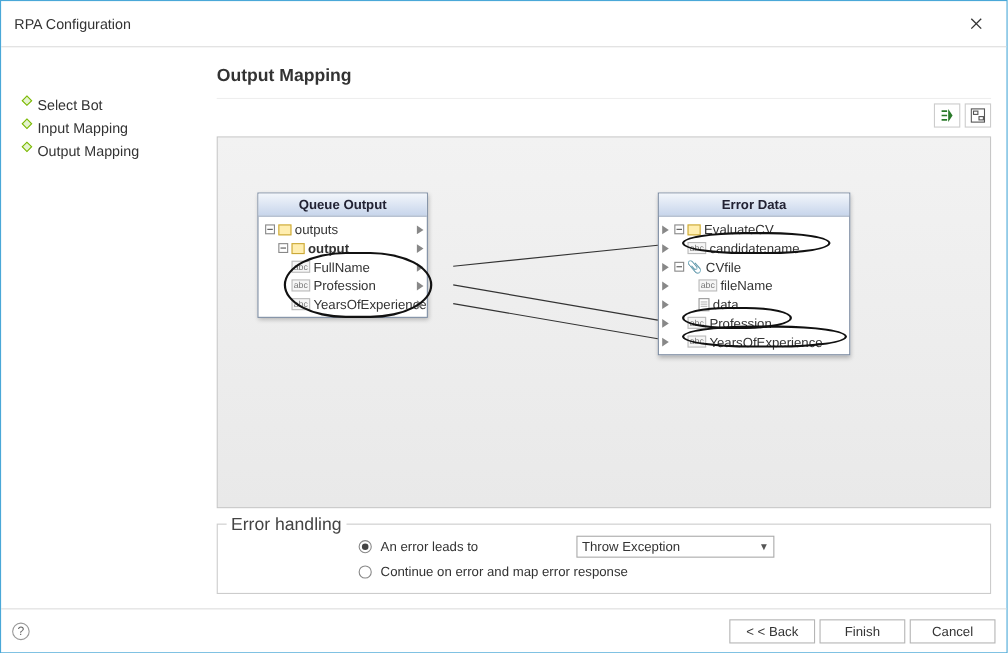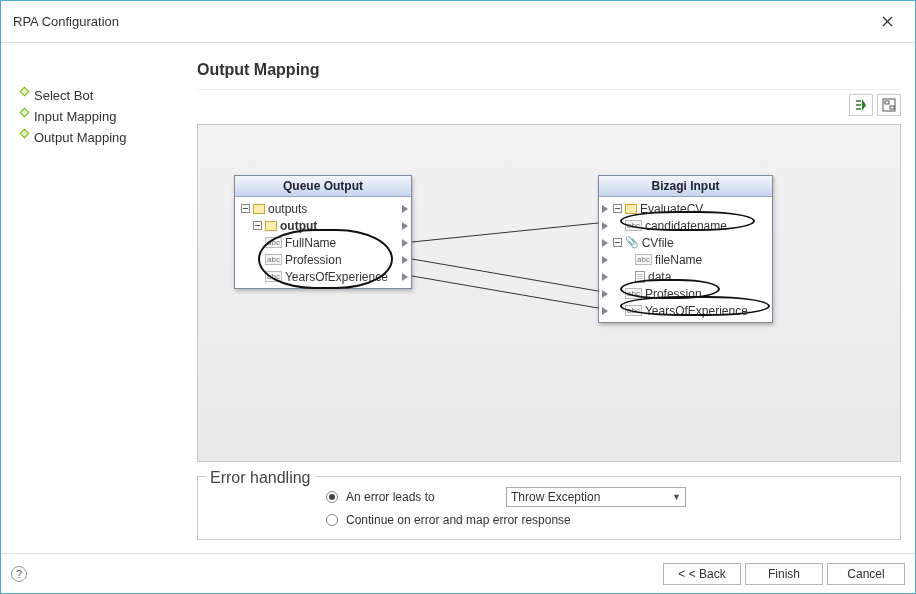--- a/index.html
+++ b/index.html
@@ -93,21 +93,21 @@
     background: linear-gradient(#f2f2f2, #e9e9e9);
     height: 338px;
     position: relative;
     overflow: hidden;
   }
   .panel {
     position: absolute;
     background: #fff;
     border: 1px solid #7b8aa0;
     box-shadow: 1px 2px 4px rgba(0,0,0,0.25);
-    width: 178px;
+    width: 155px;
   }
   .panel-header {
     background: linear-gradient(#f2f6fb, #c7d5eb);
     border-bottom: 1px solid #9aa8bf;
     text-align: center;
     font-size: 12px;
     font-weight: 600;
     padding: 3px 0;
     color: #223;
   }
@@ -182,21 +182,21 @@
     align-items:center;
     gap: 8px;
     margin: 2px 0 6px 120px;
   }
   .radio {
     width:12px;height:12px;border:1px solid #888;border-radius:50%;display:inline-flex;align-items:center;justify-content:center;flex:0 0 auto;
   }
   .radio.selected::after { content:"";width:6px;height:6px;background:#444;border-radius:50%;}
   .select {
     border:1px solid #aaa;background:#fff;width:180px;height:20px;display:flex;align-items:center;justify-content:space-between;padding:0 4px;font-size:12px;cursor:pointer;
-    margin-left: 2px;
+    margin-left: 20px;
   }
   .select .caret { font-size:9px;color:#555;}
   .footer {
     border-top: 1px solid #ddd;
     height: 40px;
     display:flex;
     align-items:center;
     justify-content: space-between;
     padding: 0 10px;
   }
@@ -295,21 +295,21 @@
             </div>
             <div class="row indent3" id="l-yoe">
               <span class="abc-icon">abc</span>
               <span>YearsOfExperience</span>
               <span class="out-tri"></span>
             </div>
           </div>
         </div>
 
         <div class="panel" id="rightPanel" style="left:400px; top:50px; width:175px;">
-          <div class="panel-header">Bizagi Input</div>
+          <div class="panel-header">Error Data</div>
           <div class="tree">
             <div class="row in-left">
               <span class="in-tri"></span>
               <span class="content-span">
                 <span class="box-icon minus"></span>
                 <span class="folder-icon"></span>
                 <span>EvaluateCV</span>
               </span>
             </div>
             <div class="row in-left" id="r-cand">

